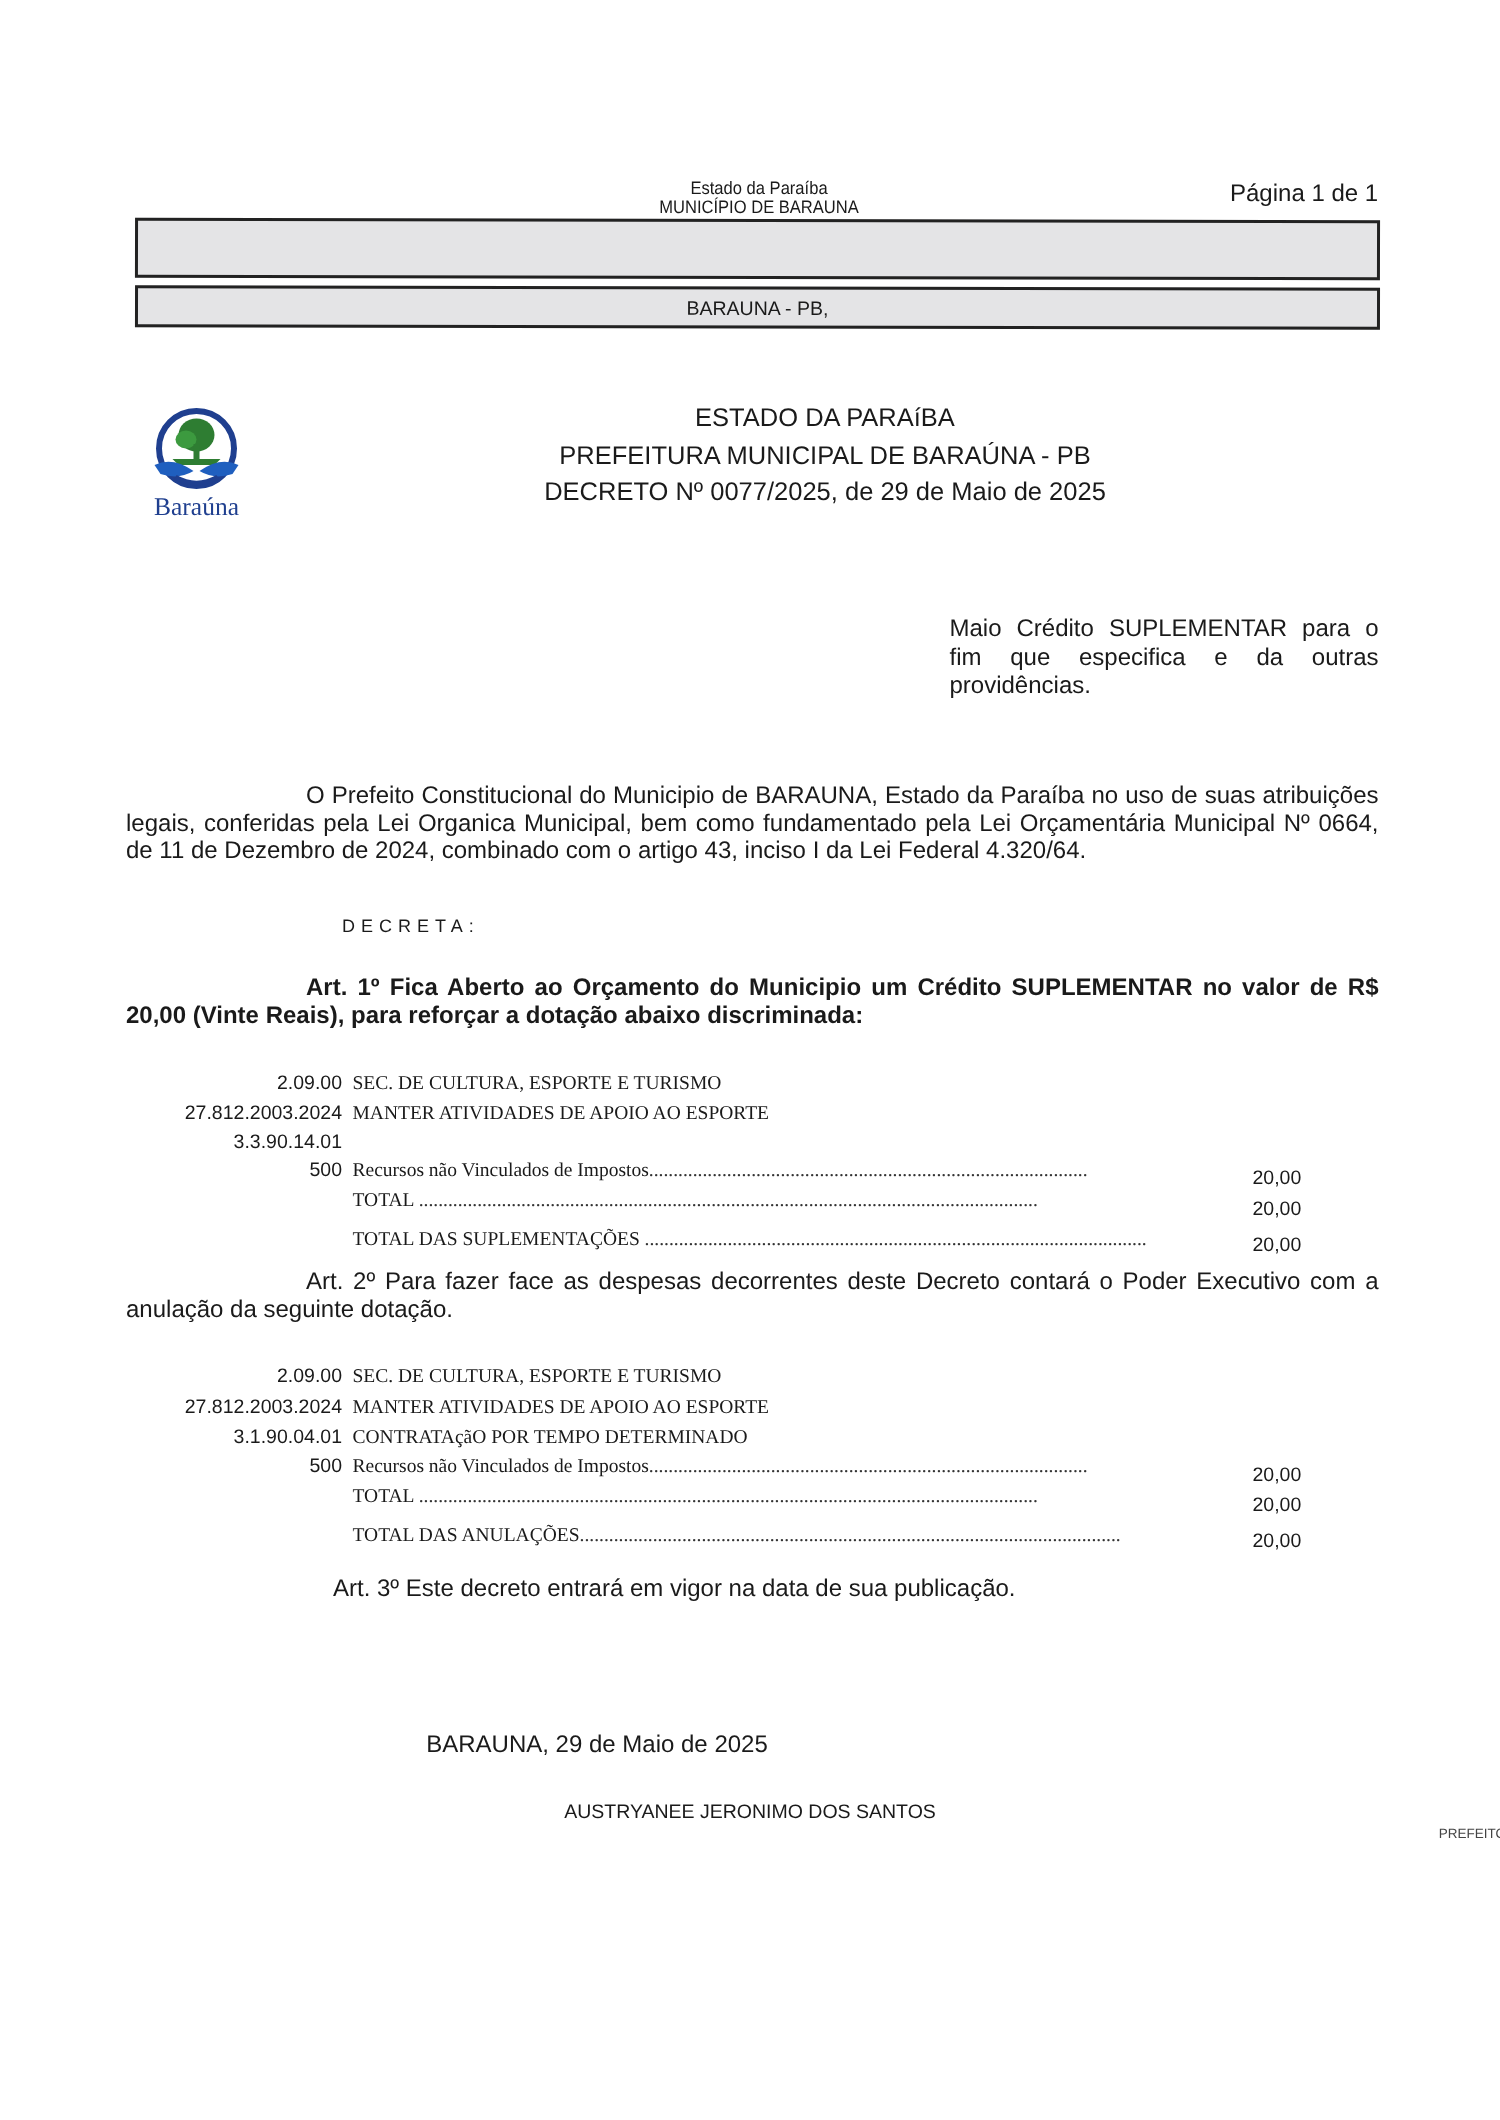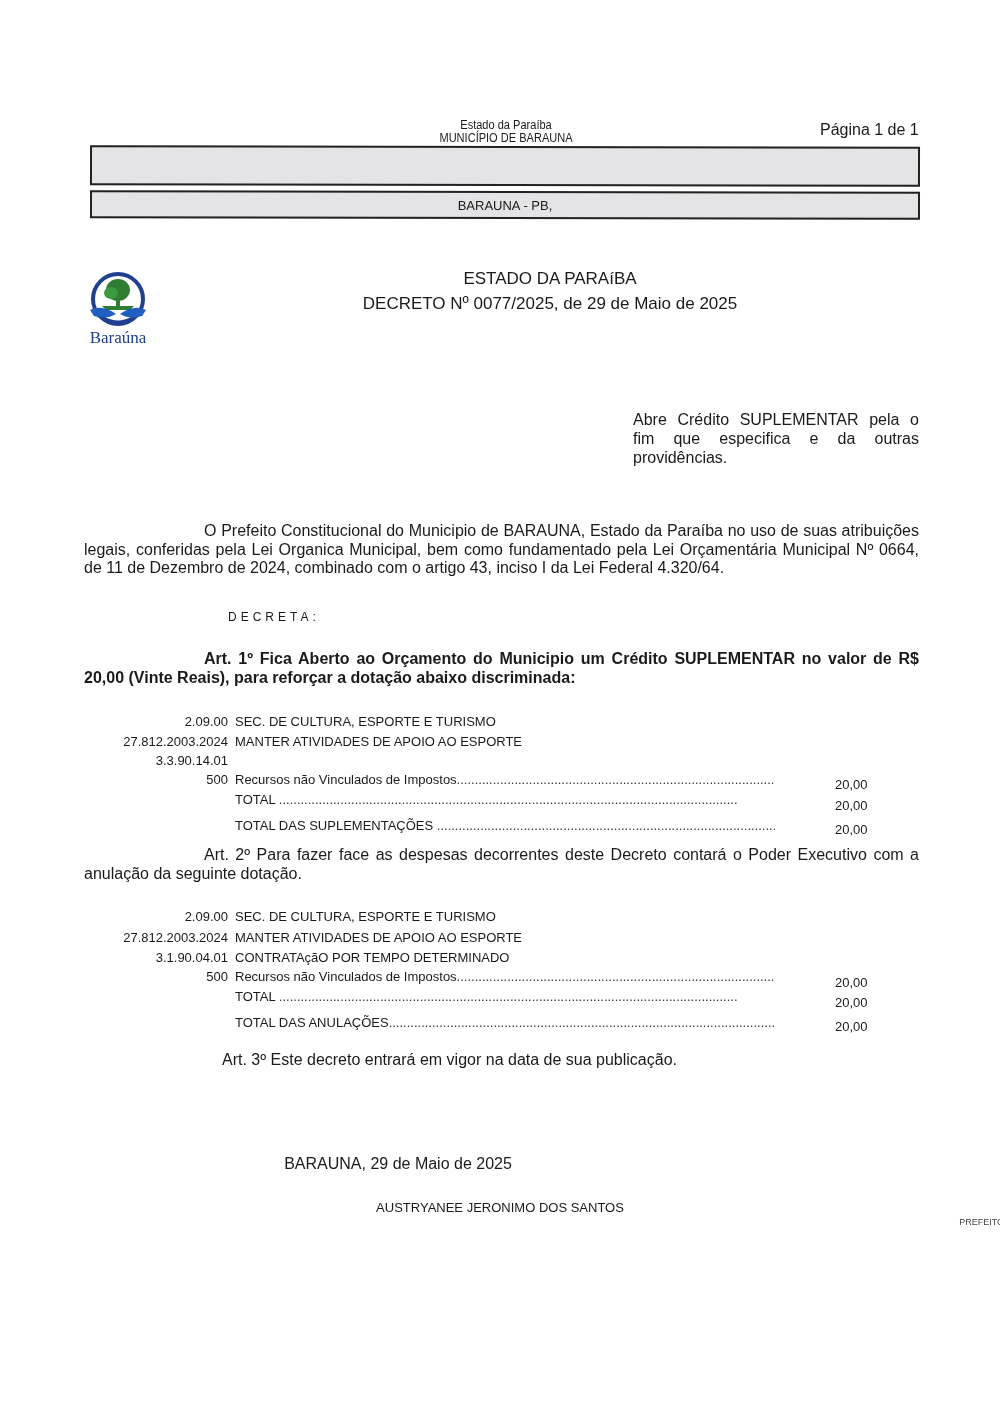--- a/index.html
+++ b/index.html
@@ -33,21 +33,21 @@
       box-sizing: border-box;
     }
     .hdr-box1 { top: 146px; height: 40px; transform: rotate(0.12deg); }
     .hdr-box2 { top: 191px; height: 28px; transform: rotate(0.12deg); }
     .hdr-box2 .box-label {
       position: absolute; left: 0; right: 0; top: 5px;
       text-align: center; font-size: 13px;
     }
 
     
-    .logo { left: 82px; top: 270px; width: 72px; height: 80px; }
+    .logo { left: 95px; top: 270px; width: 72px; height: 80px; }
     .logo-text {
       position: absolute; left: 0; top: 58px; width: 72px;
       text-align: center; font-family: "Liberation Serif", serif;
       font-size: 17px; color: #1f3f8f;
     }
 
     
     .title-block {
       left: 300px; width: 500px; top: 267px;
       text-align: center; font-size: 17px; line-height: 24.5px;
@@ -75,21 +75,21 @@
     .art2 { top: 846px; }
     .art3 { left: 222px; top: 1051px; font-size: 16px; }
 
     
     .btable { left: 90px; width: 800px; font-size: 13px; }
     .brow { position: absolute; left: 0; width: 800px; height: 18px; white-space: nowrap; }
     .bcode {
       position: absolute; left: 0; width: 138px; text-align: right;
     }
     .bdesc {
-      position: absolute; left: 145px; width: 540px; overflow: hidden;
+      position: absolute; left: 145px; width: 540px; overflow: hidden; font-family: Liberation Serif, serif;
     }
     .bdesc .dots { color: #333; letter-spacing: 0px; }
     .bval {
       position: absolute; left: 745px; width: 45px; text-align: left;
     }
     .t1 { top: 714px; }
     .t2 { top: 909px; }
 
     
     .city-date {
@@ -130,24 +130,25 @@
     <path d="M20 36 L52 36 L48 40 L24 40 Z" fill="#2e7d32"></path>
     <path d="M8 40 Q20 34 34 44 Q24 50 12 46 Z" fill="#1f5fbf"></path>
     <path d="M64 40 Q52 34 38 44 Q48 50 60 46 Z" fill="#1f5fbf"></path>
     <path d="M22 48 Q36 56 50 48" fill="none" stroke="#1f3f8f" stroke-width="3"></path>
   </svg>
   <div class="logo-text">Baraúna</div>
 </div>
 
 <div class="abs title-block">
   <div>ESTADO  DA PARAíBA</div>
+  <div>PREFEITURA MUNICIPAL DE BARAÚNA - PB</div>
   <div>DECRETO Nº 0077/2025, de 29 de Maio de 2025</div>
 </div>
 
-<div class="abs ementa">Abre Crédito SUPLEMENTAR pela o fim que especifica e da outras providências.</div>
+<div class="abs ementa">Maio Crédito SUPLEMENTAR para o fim que especifica e da outras providências.</div>
 
 <div class="abs para preamble"><span class="indent"></span><span>O Prefeito Constitucional do Municipio de BARAUNA, Estado da Paraíba no uso de suas atribuições legais, conferidas pela Lei Organica Municipal, bem como fundamentado pela Lei Orçamentária Municipal Nº 0664, de 11 de Dezembro de 2024, combinado com o artigo 43, inciso I da Lei Federal 4.320/64.</span></div>
 
 <div class="abs decreta">DECRETA:</div>
 
 <div class="abs para art1"><span class="indent"></span><span>Art. 1º Fica Aberto ao Orçamento do Municipio um Crédito SUPLEMENTAR no valor de R$ 20,00 (Vinte Reais), para reforçar a dotação abaixo discriminada:</span></div>
 
 <div class="abs btable t1">
   <div class="brow" style="top:0px">
     <span class="bcode">2.09.00</span>

